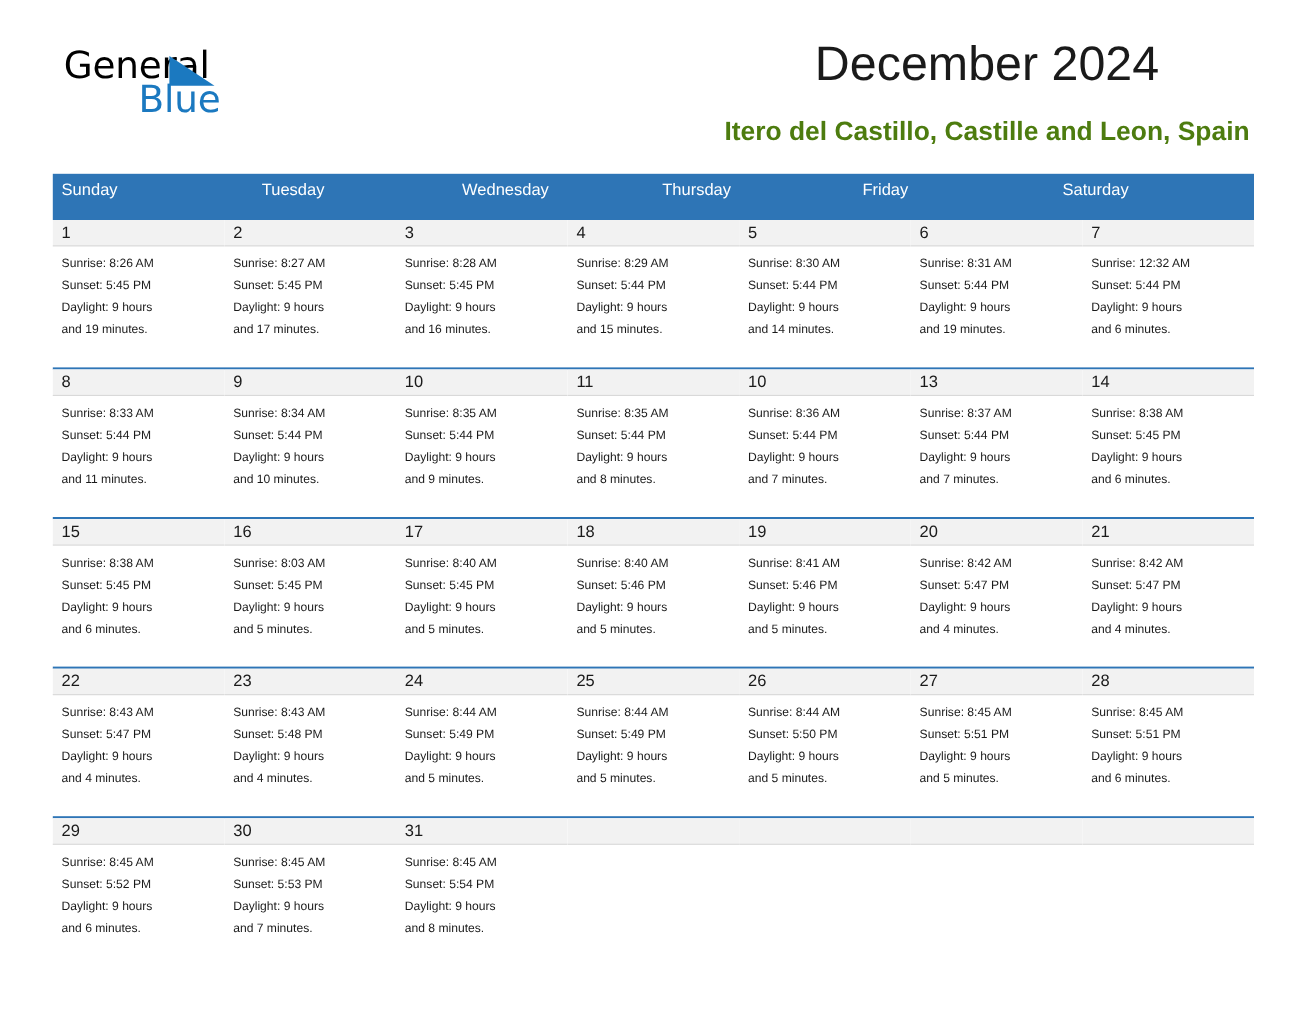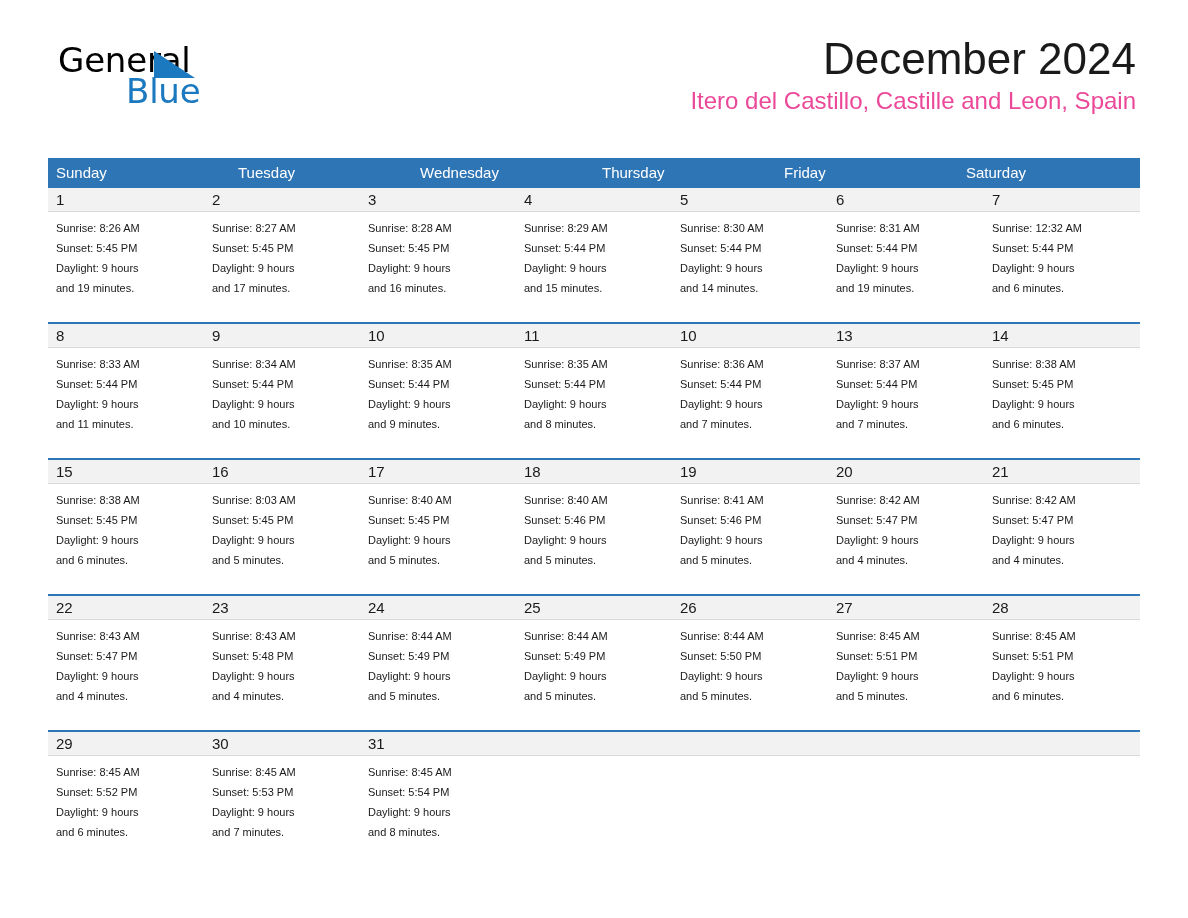--- a/index.html
+++ b/index.html
@@ -65,50 +65,50 @@
     color: #1b79c0;
     font-family: "DejaVu Sans", sans-serif;
     font-weight: 400;
     line-height: 36px;
   }
 
   .title-block {
     position: absolute;
     right: 4px;
     top: 32px;
-    text-align: right;
+    text-align: center;
   }
   .cal-title {
     font-size: 44px;
     font-weight: 400;
     line-height: 54px;
     color: #1a1a1a;
     white-space: nowrap;
   }
   .cal-subtitle {
-    margin-top: 1px;
+    margin-top: 20px;
     font-size: 24px;
-    font-weight: 400;
+    font-weight: 700;
     line-height: 28px;
-    color: #ec4899;
+    color: #4d7c0f;
     white-space: nowrap;
   }
 
   
   .calendar {
     position: absolute;
     left: 48px;
     top: 158px;
     width: 1092px;
   }
 
   .weekday-row {
     display: flex;
     background: #2e75b6;
-    height: 30px;
+    height: 42px;
   }
   .weekday {
     flex: 1 1 0;
     min-width: 0;
     color: #ffffff;
     font-size: 15px;
     line-height: 30px;
     padding-left: 8px;
     box-sizing: border-box;
     white-space: nowrap;

